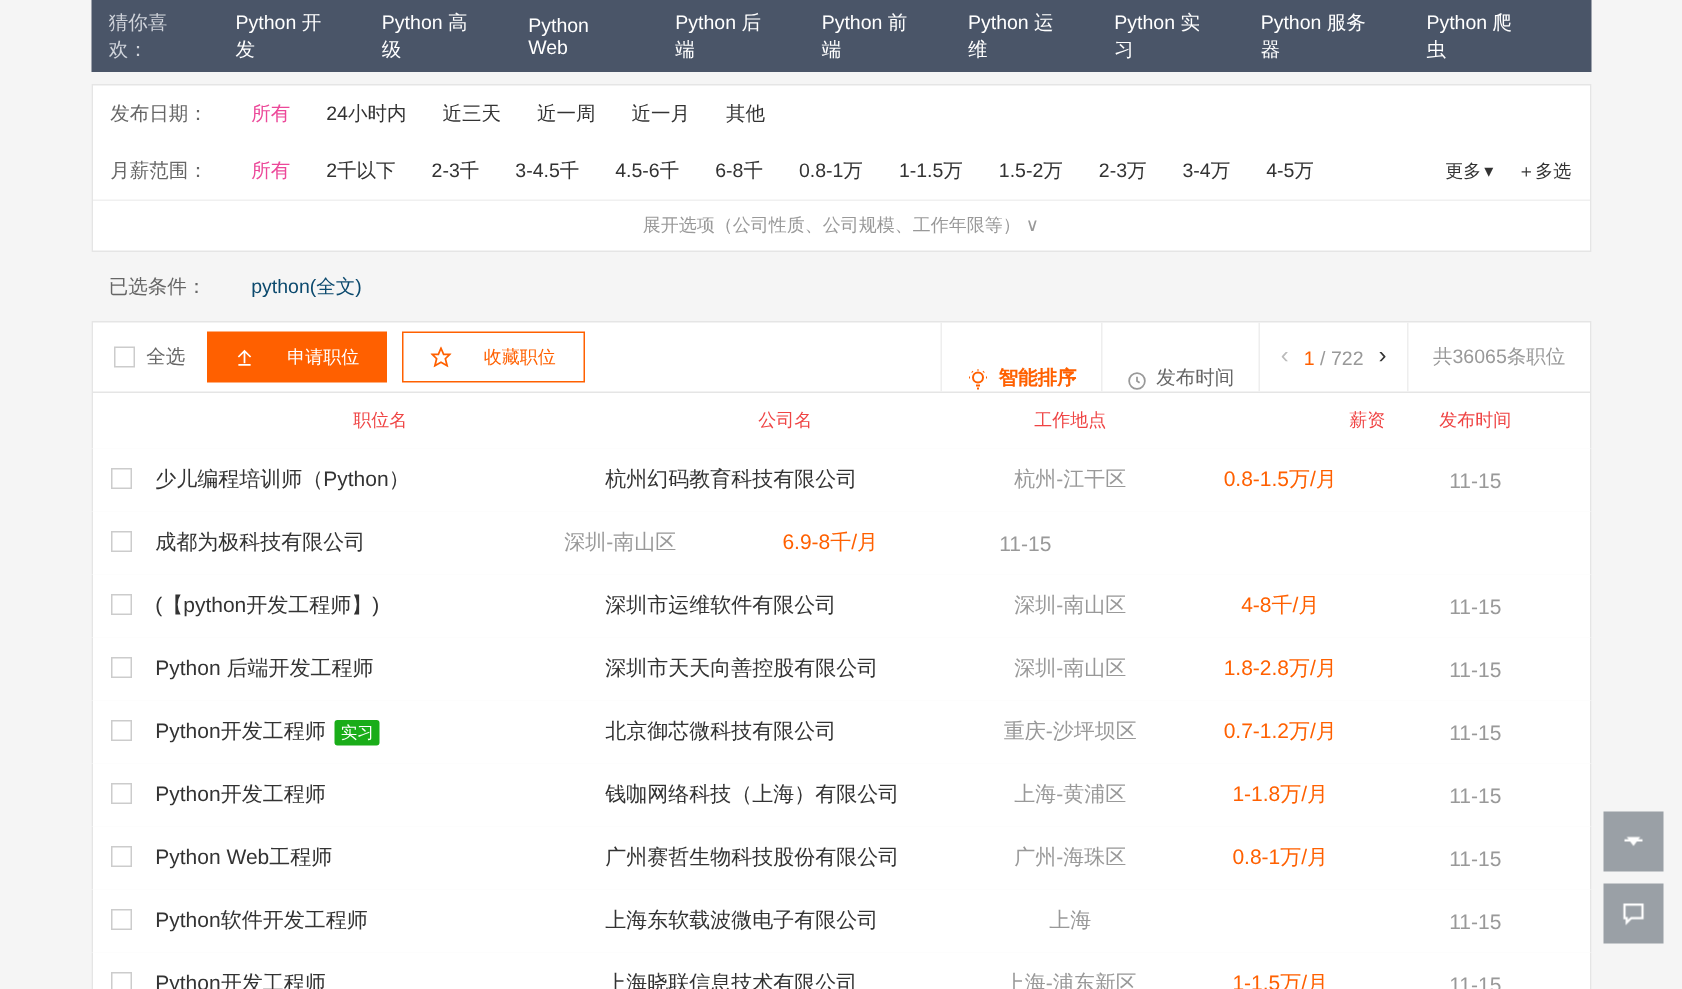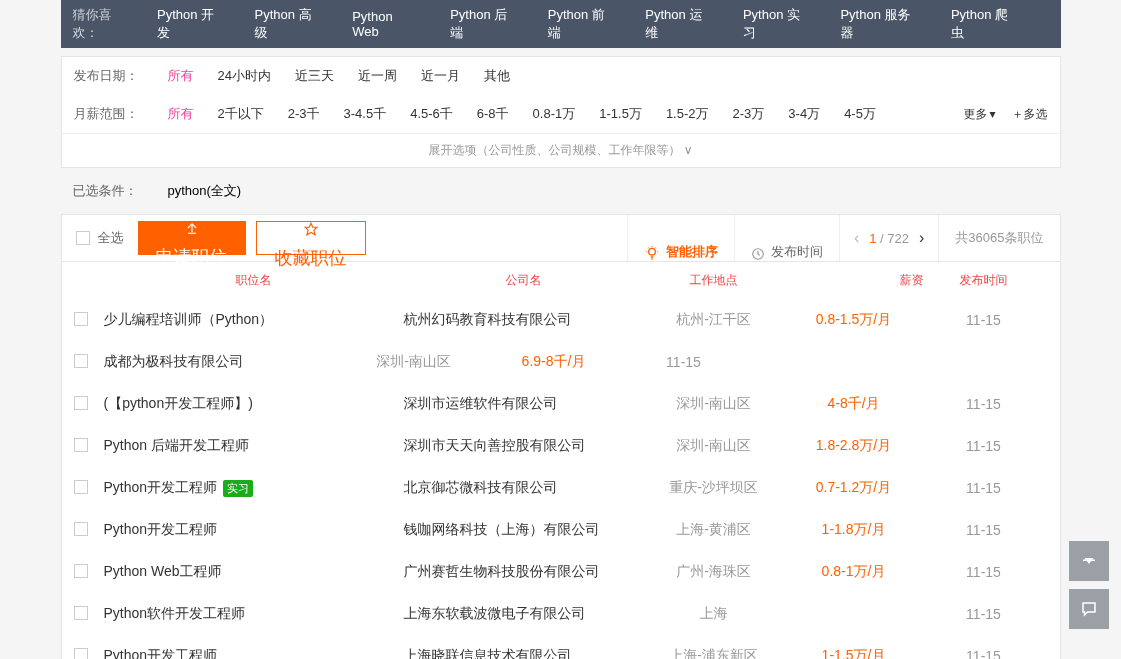--- a/index.html
+++ b/index.html
@@ -18,27 +18,27 @@
 .filter-item { color: #333; margin-right: 24px; cursor: pointer; }
 .filter-item.active { color: #ec4899; }
 .filter-more { margin-left: auto; display: flex; align-items: center; gap: 16px; font-size:12px; }
 .filter-more-btn { color: #333; cursor: pointer; display:flex; align-items:center; gap:2px;}
 .filter-multi { color: #333; cursor: pointer; }
 .expand-row { text-align: center; padding: 8px 0; color: #999; font-size: 12px; border-top: 1px solid #f0f0f0; cursor: pointer; }
 
 
 .selected-row { padding: 14px 12px; font-size: 13px; display:flex; align-items:center; }
 .selected-label { color: #666; margin-right: 30px; }
-.selected-value { color: #000000; }
+.selected-value { color: #0c4a6e; }
 
 
 .action-bar { background: #fff; border: 1px solid #e5e5e5; display: flex; align-items: center; height: 48px; }
 .select-all { display: flex; align-items: center; padding: 0 14px; gap: 8px; color: #666; }
 .checkbox { width: 14px; height: 14px; border: 1px solid #ccc; display: inline-block; cursor: pointer; background:#fff; }
-.btn { height: 34px; padding: 0 18px; display: inline-flex; align-items: center; gap: 10px; font-size: 18px; cursor: pointer; border: none; margin-right: 10px; flex-direction: column; }
+.btn { height: 34px; padding: 0 18px; display: inline-flex; align-items: center; gap: 22px; font-size: 12px; cursor: pointer; border: none; margin-right: 10px; }
 .btn-primary { background: #ff6000; color: #fff; }
 .btn-outline { background: #fff; border: 1px solid #ff6000; color: #ff6000; }
 .spacer { flex: 1; }
 .sort-group { display: flex; align-items:center; height:100%; }
 .sort-item { padding: 0 16px; height:100%; display: inline-flex; align-items: flex-end; gap: 6px; color: #666; cursor: pointer; border-left: 1px solid #eee; }
 .sort-item.active { color: #ff6000; font-weight: bold; }
 .pager { display: flex; align-items: center; gap: 10px; padding: 0 14px; }
 .pager-arrow { color: #bbb; cursor: pointer; font-size: 16px; }
 .pager-arrow.enabled { color: #333; }
 .pager-current { color: #ff6000; }

